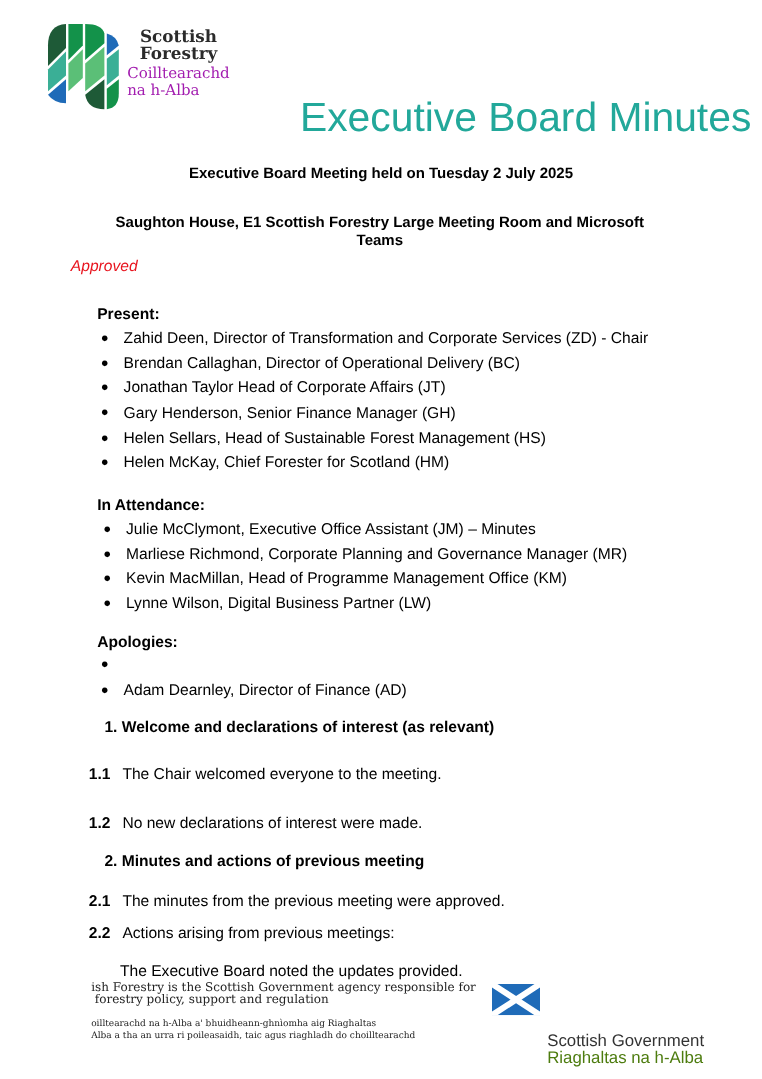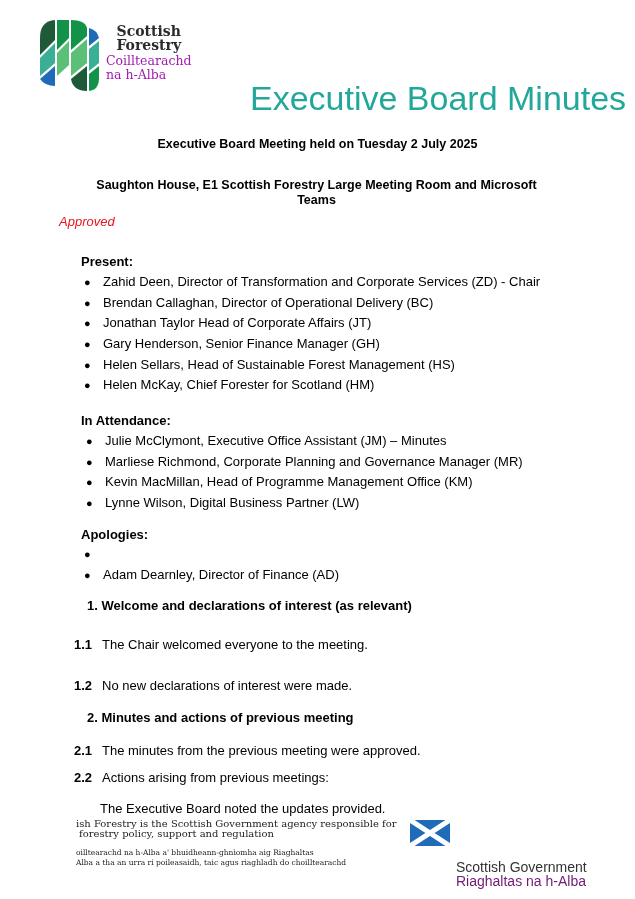--- a/index.html
+++ b/index.html
@@ -18,21 +18,21 @@
   ul.people { position:absolute; margin:0; padding:0; list-style:none; font-size:13px; }
   ul.people li { position:relative; height:20.7px; line-height:20.7px; padding-left:22px; }
   ul.people li .bullet { position:absolute; left:3px; top:0; font-size:11px; }
   .heading { font-weight:bold; font-size:13px; }
   .para { font-size:13px; }
   .para .num { font-weight:bold; display:inline-block; width:28px; }
   .footer-en { left:76px; top:819px; font-family:"DejaVu Serif", serif; font-size:10px; line-height:10px; color:#222; }
   .footer-gd { left:76px; top:848px; font-family:"DejaVu Serif", serif; font-size:7.5px; line-height:10px; color:#222; }
   .sg-logo { left:410px; top:820px; }
   .sg-text { left:456px; top:820px; font-size:14px; line-height:14px; color:#333;margin-top:40px; }
-  .sg-text .l2 { color:#701a75; }
+  .sg-text .l2 { color:#4d7c0f; }
 </style>
 </head>
 <body>
 
 <div class="abs logo">
   <svg width="66" height="75" viewBox="0 0 66 75" style="position:absolute;left:0;top:0;">
 
     <path d="M3 20 Q3 3 18 2 L18 22 L3 37 Z" fill="#1e5a37"></path>
     <path d="M20 2 L32 2 L32 20 L20 32 Z" fill="#13924a"></path>
     <path d="M3 40 L18 25 L18 45 L3 58 Z" fill="#3aaf96"></path>

